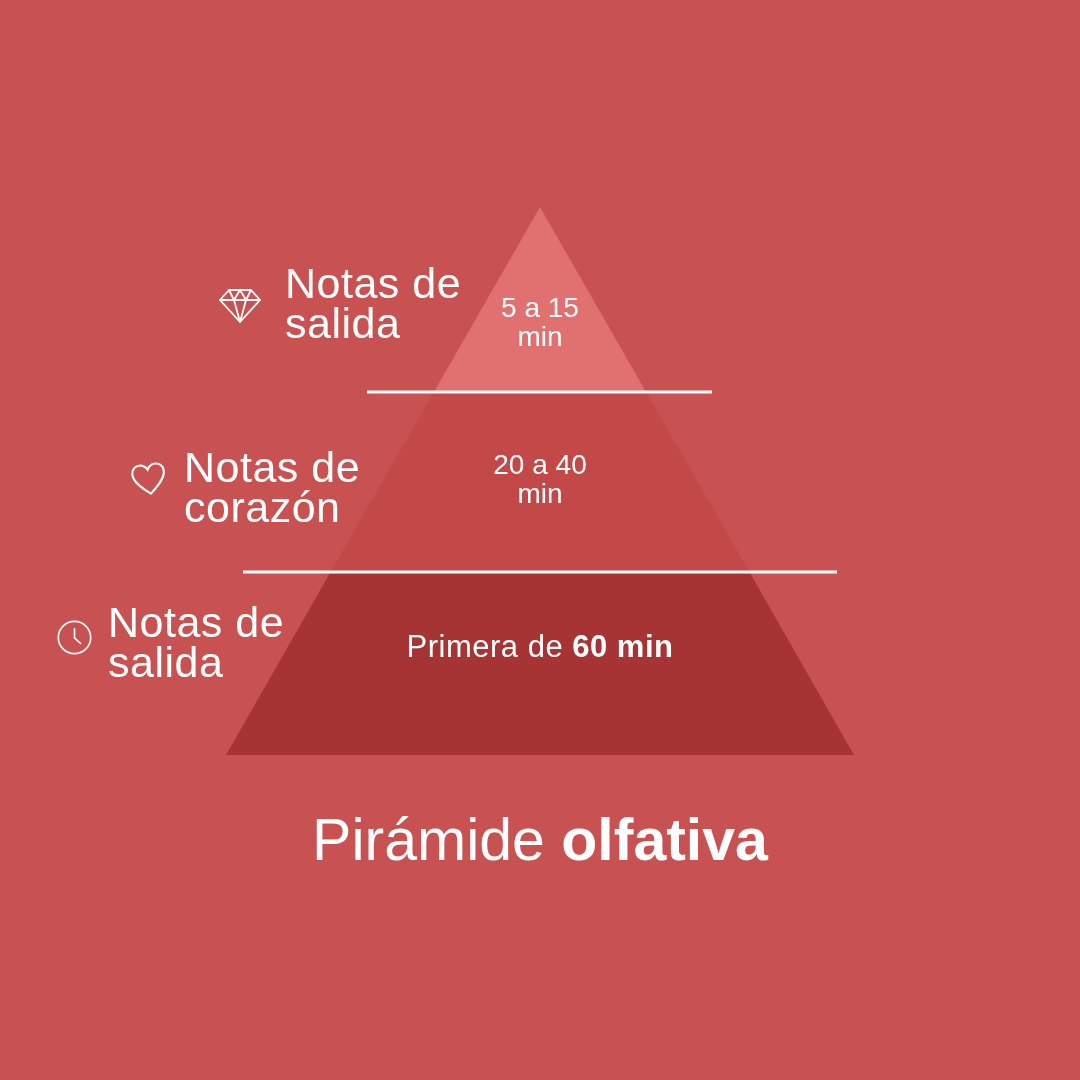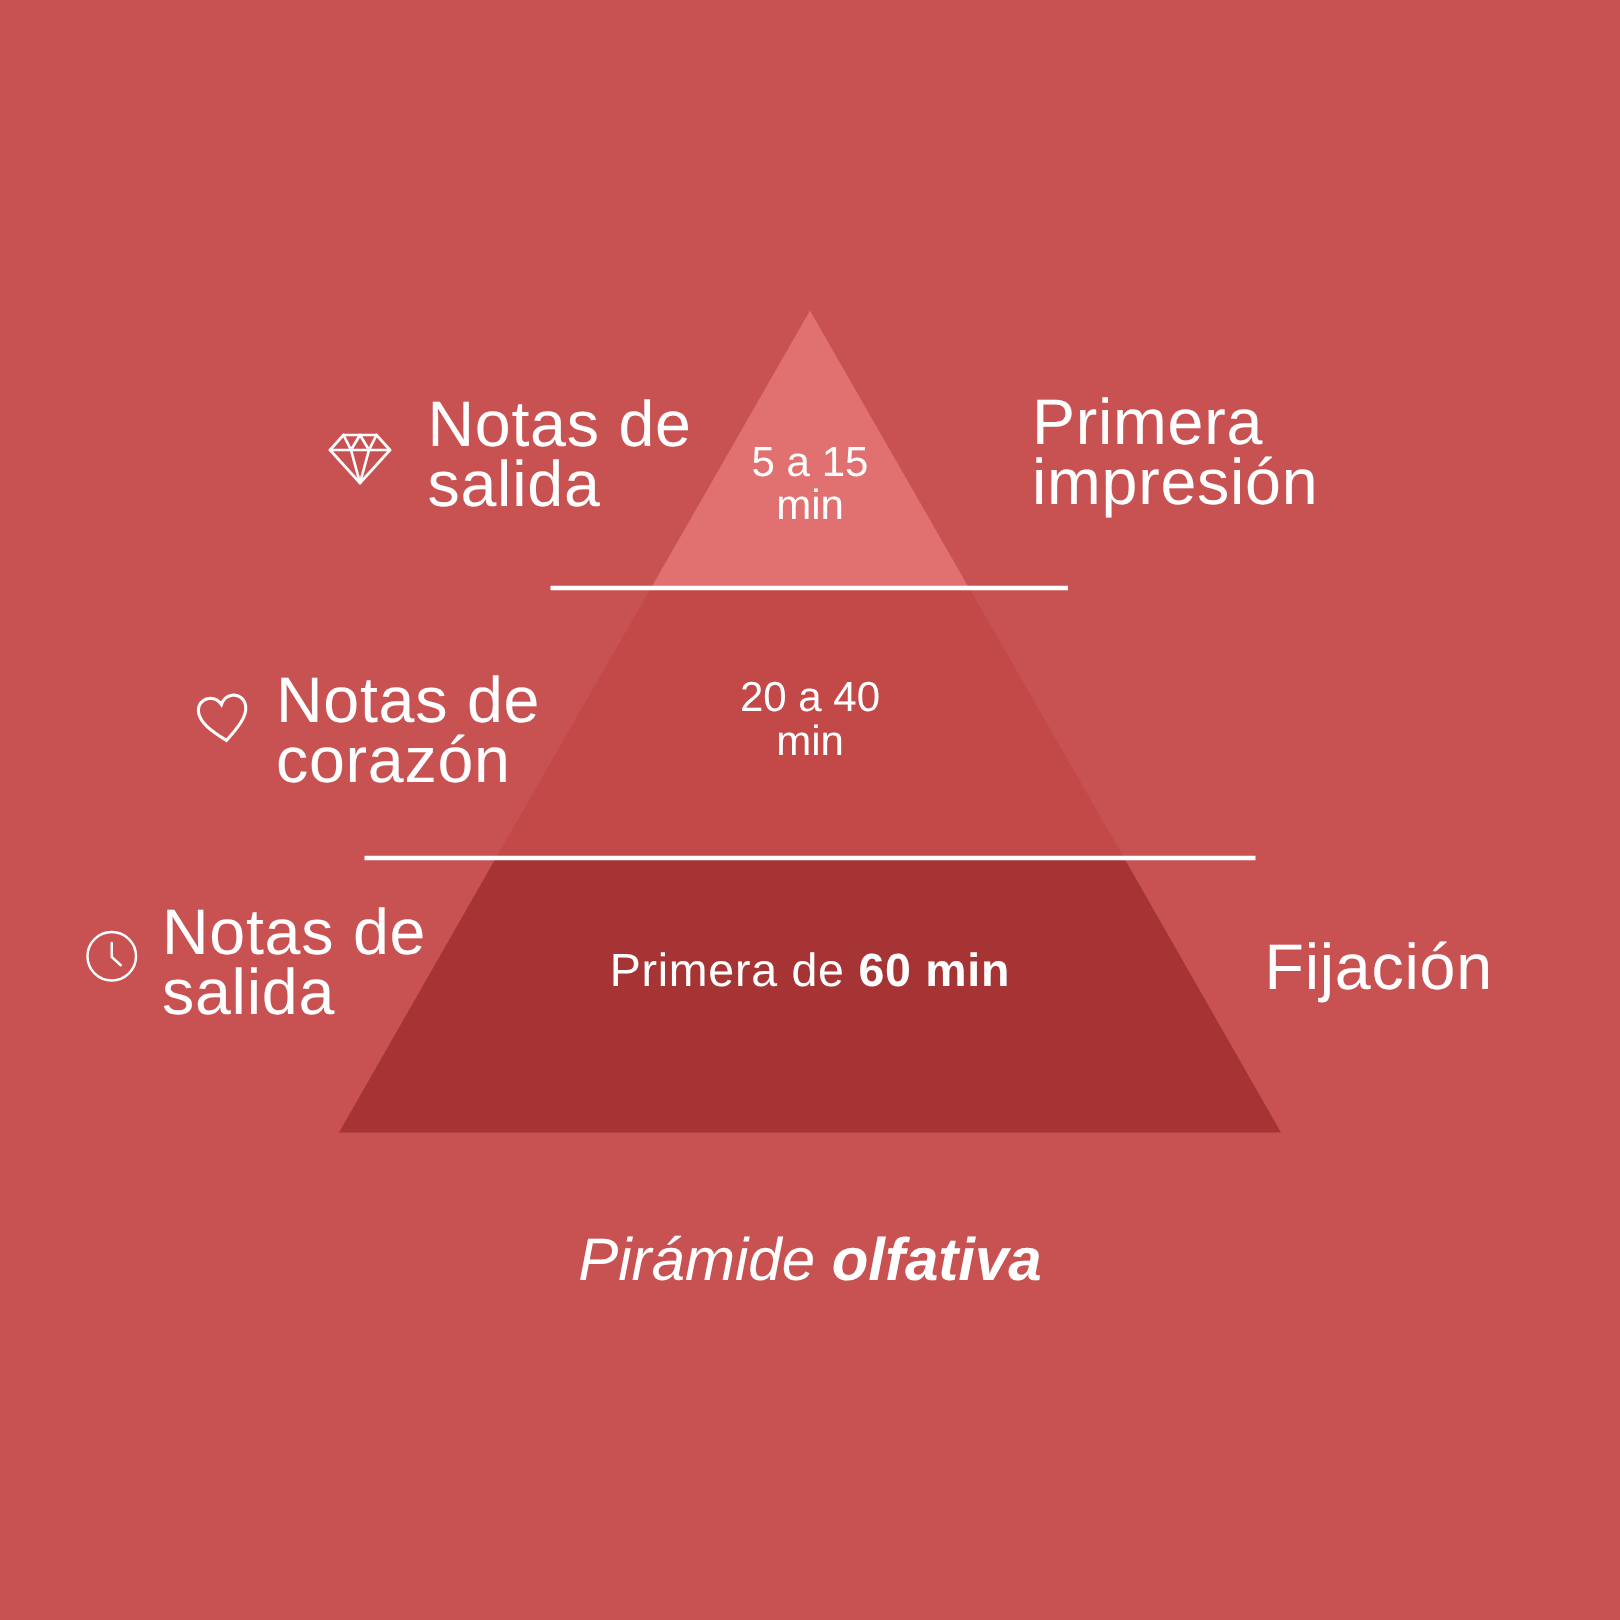--- a/index.html
+++ b/index.html
@@ -8,21 +8,21 @@
   #canvas { position:absolute; inset:0; }
   svg.pyramid { position:absolute; left:0; top:0; }
   .logo { position:absolute; top:111px; right:112px; color:var(--text); font-size:50px; font-weight:300; letter-spacing:4px; }
   .logo sup { font-size:18px; vertical-align:24px; letter-spacing:0; }
   .label { position:absolute; color:var(--text); font-size:43px; line-height:40px; font-weight:400; letter-spacing:0.5px; white-space:pre; }
   .icon { position:absolute; }
   .tier-text { position:absolute; color:var(--text); font-weight:400; text-align:center; white-space:pre; }
   .tier-2line { width:300px; font-size:28px; line-height:29px; }
   .tier-1line { width:600px; font-size:31px; line-height:40px; font-weight:400; letter-spacing:0.5px; }
   .tier-1line b { font-weight:700; }
-  .title { position:absolute; top:805px; left:0; width:1080px; text-align:center; color:var(--text); font-size:40px; line-height:70px; font-weight:400;font-style:italic; }
+  .title { position:absolute; top:805px; left:0; width:1080px; text-align:center; color:var(--text); font-size:59px; line-height:70px; font-weight:400; }
   .title b { font-weight:700; }
 </style>
 </head>
 <body>
 
 <div id="canvas">
 
   <svg class="pyramid" width="1080" height="1080" viewBox="0 0 1080 1080">
     <polygon points="540,207 434,392 646,392" style="fill:var(--tier-top)"></polygon>
     <polygon points="434,392 646,392 750,573 330,573" style="fill:var(--tier-middle)"></polygon>
@@ -35,33 +35,31 @@
   <svg class="icon" style="left:218px; top:288px;" width="44" height="36" viewBox="0 0 44 36">
     <g fill="none" stroke="#fff" stroke-width="1.8" stroke-linejoin="round" stroke-linecap="round">
       <polygon points="11,2 33,2 42,12 22,34 2,12"></polygon>
       <polyline points="2,12 42,12"></polyline>
       <polyline points="11,2 16,12 22,2 28,12 33,2"></polyline>
       <polyline points="16,12 22,34 28,12"></polyline>
     </g>
   </svg>
   <div class="label" style="left:285px; top:263px;"><span>Notas de</span><br><span>salida</span></div>
   <div class="tier-text tier-2line" style="left:390px; top:293px;"><span>5 a 15</span><br><span>min</span></div>
-  <div class="label" style="left:688px; top:262px;"><span>Primera</span><br><span>impresión</span></div>
 
   <svg class="icon" style="left:130px; top:462px; transform:rotate(-8deg);" width="38" height="35" viewBox="0 0 48 44">
     <path d="M24 40 C12 30 4 22 4 13.5 C4 7 8.5 3 14 3 C18.2 3 22 5.5 24 9.5 C26 5.5 29.8 3 34 3 C39.5 3 44 7 44 13.5 C44 22 36 30 24 40 Z" fill="none" stroke="#fff" stroke-width="2.6" stroke-linecap="round"></path>
   </svg>
   <div class="label" style="left:184px; top:447px;"><span>Notas de</span><br><span>corazón</span></div>
   <div class="tier-text tier-2line" style="left:390px; top:450px;"><span>20 a 40</span><br><span>min</span></div>
 
   <svg class="icon" style="left:56px; top:619px;" width="37" height="37" viewBox="0 0 40 40">
     <g fill="none" stroke="#fff" stroke-width="1.8" stroke-linecap="round">
       <circle cx="20" cy="20" r="17.5"></circle>
       <polyline points="20,10.5 20,20.5 26.5,26.5"></polyline>
     </g>
   </svg>
   <div class="label" style="left:108px; top:602px;"><span>Notas de</span><br><span>salida</span></div>
   <div class="tier-text tier-1line" style="left:240px; top:627px;"><span>Primera de </span><b>60 min</b></div>
-  <div class="label" style="left:843px; top:625px;"><span>Fijación</span></div>
 
   <div class="title"><span>Pirámide </span><b>olfativa</b></div>
 
 </div>
 
 </body></html>

